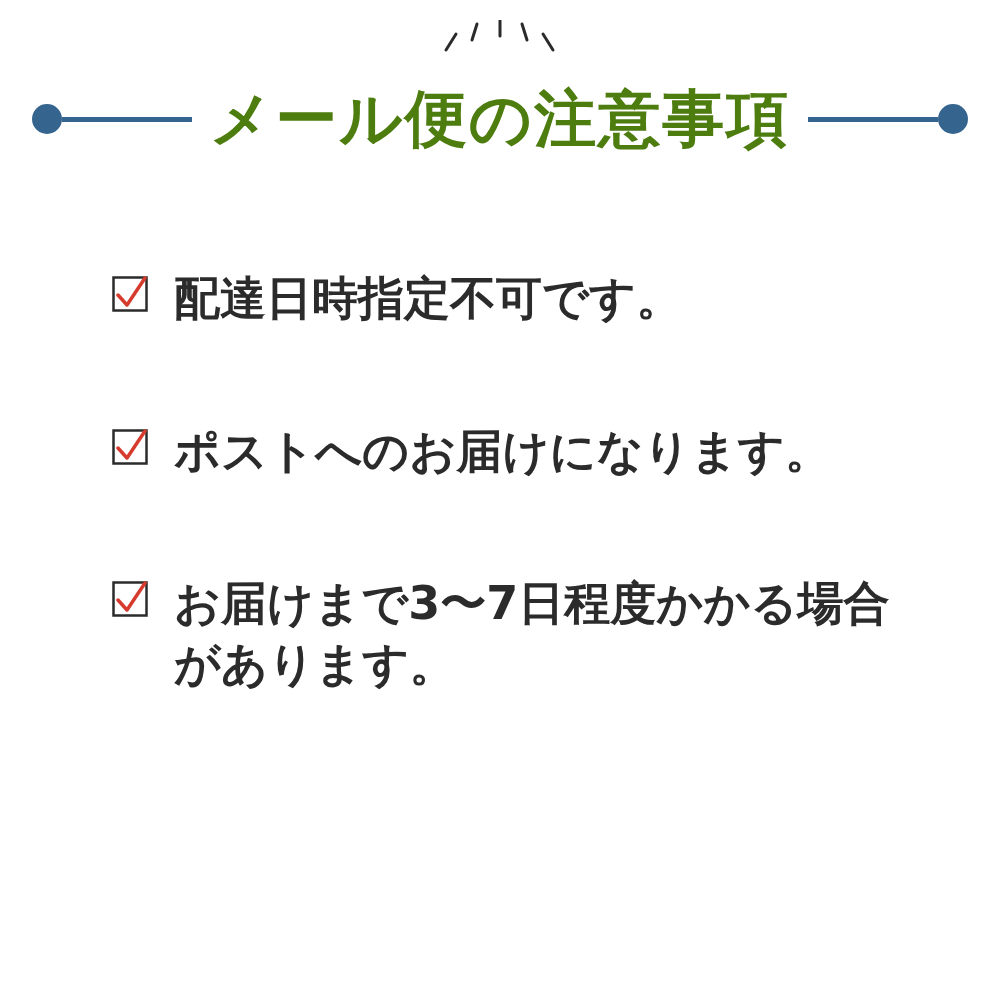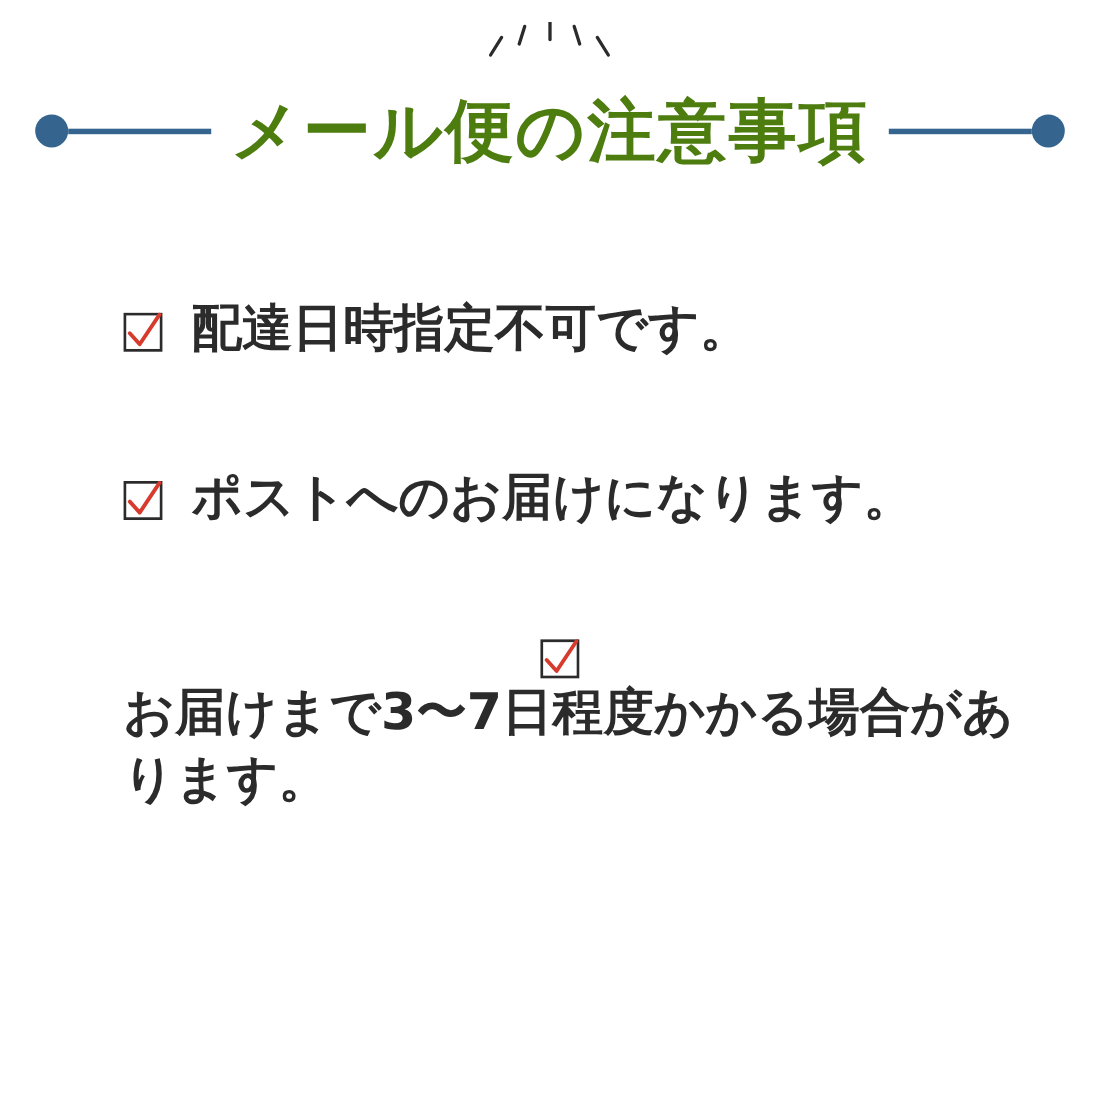--- a/index.html
+++ b/index.html
@@ -79,24 +79,24 @@
   
   .notes {
     position: absolute;
     top: 268px;
     left: 112px;
     width: 820px;
   }
 
   .note {
     display: flex;
-    align-items: center;
+    align-items: flex-start;
     margin-bottom: 92px;
   }
-  .note:last-child { margin-bottom: 0; flex-direction: column; }
+  .note:last-child { margin-bottom: 0; }
 
   .check-box {
     flex: 0 0 auto;
     width: 36px;
     height: 36px;
     margin-top: 8px;
     margin-right: 26px;
     position: relative;
   }
   .check-box svg { display: block; }

